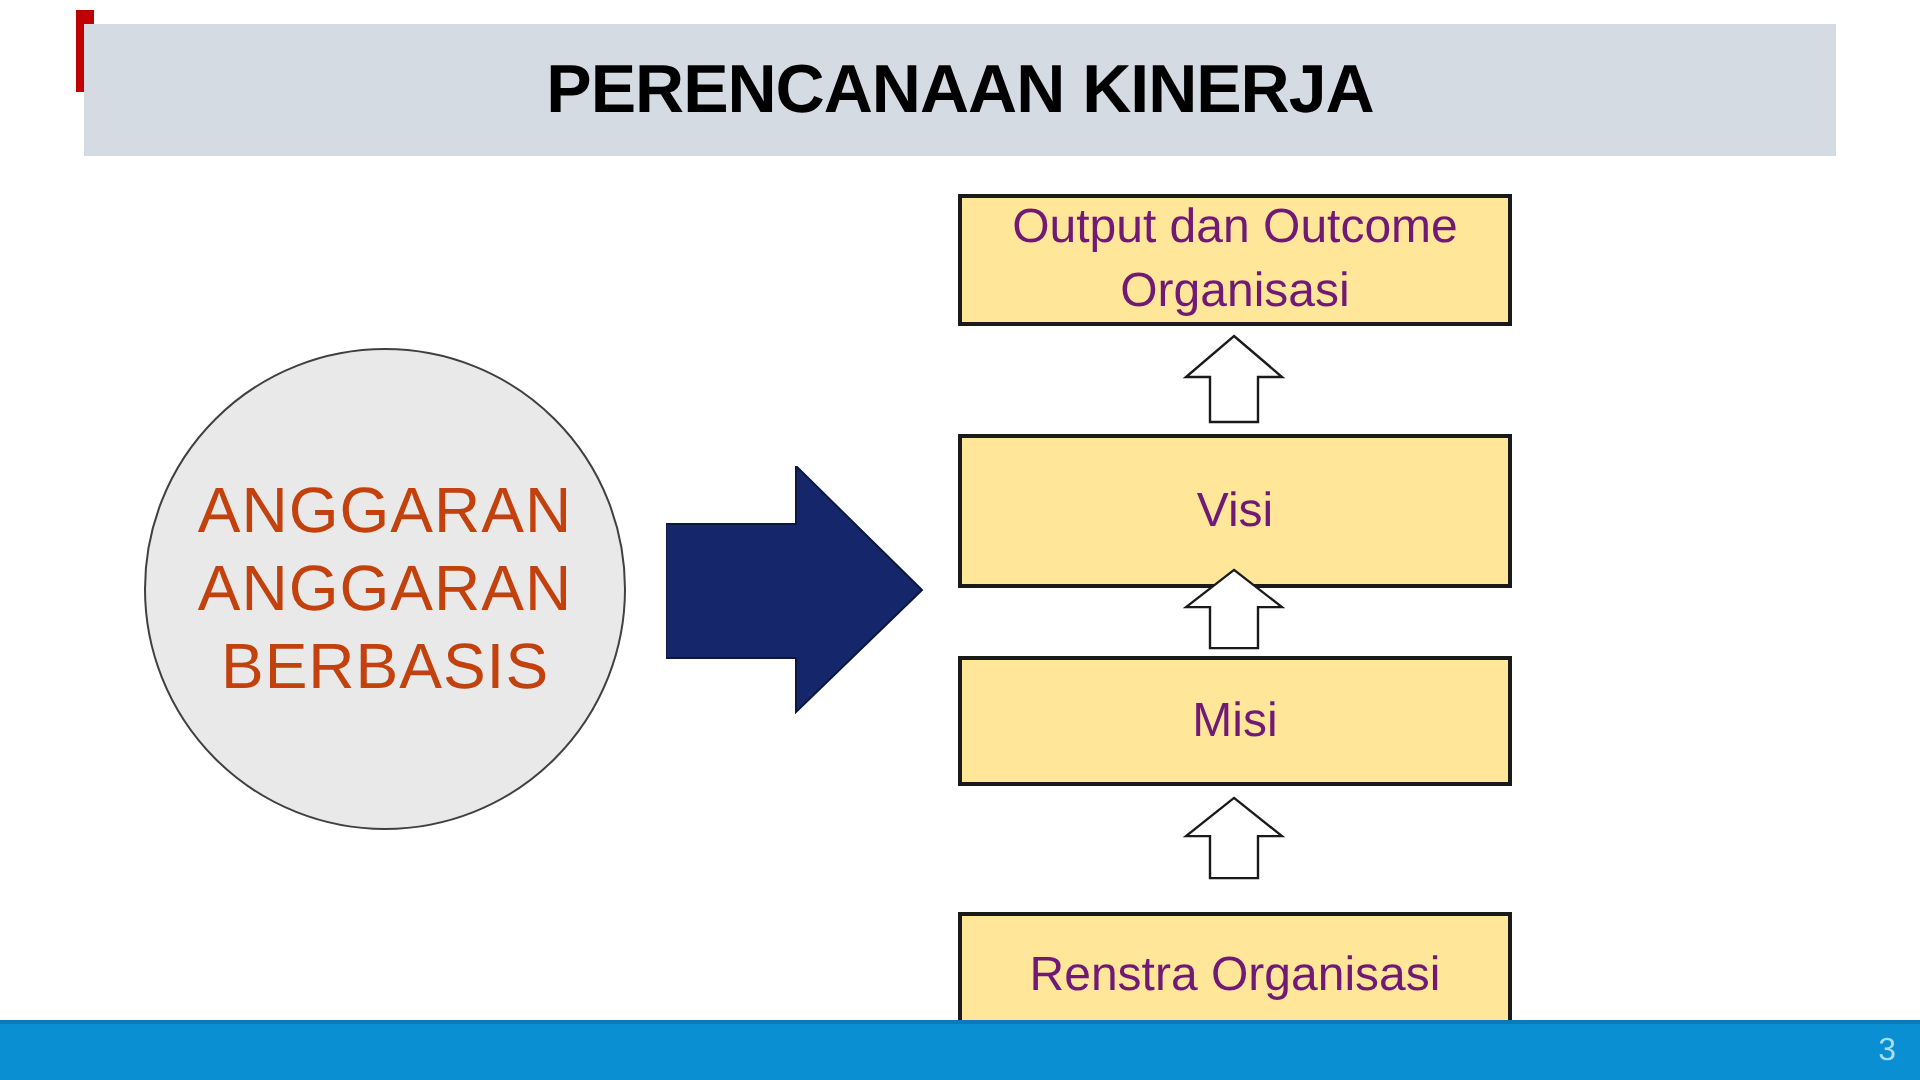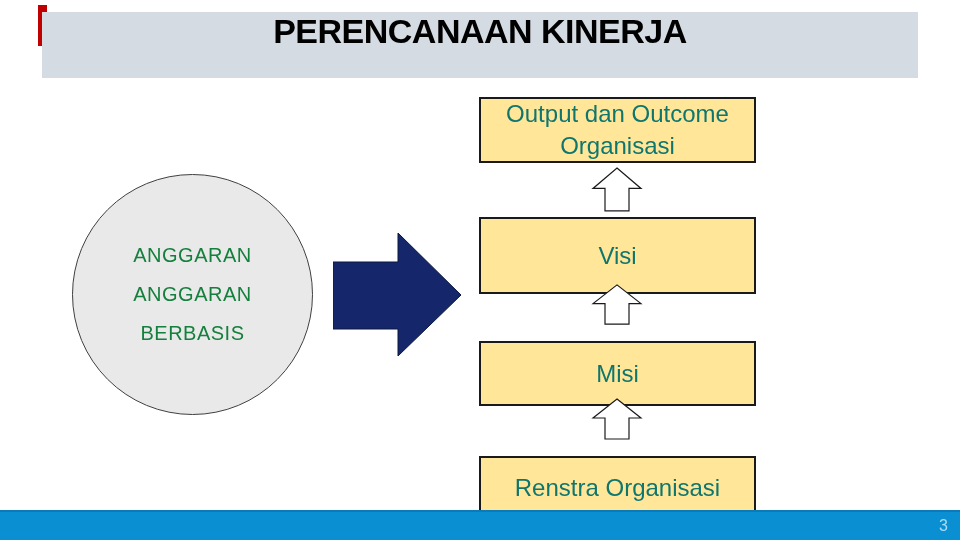--- a/index.html
+++ b/index.html
@@ -29,64 +29,64 @@
   }
   .accent-red{
     position:absolute;
     left:38px;top:5px;width:9px;height:41px;
     background:var(--accent-red,#c00000);
   }
   .title-bar{
     position:absolute;
     left:42px;top:12px;width:876px;height:66px;
     background:var(--title-bar-bg,#d5dbe3);
-    display:flex;align-items:flex-start;justify-content:center;
+    display:flex;align-items:center;justify-content:center;
   }
   .title-bar .title{
     font-size:34px;
     font-weight:bold;
     letter-spacing:-0.5px;
     color:var(--title-text,#000);
     white-space:nowrap;
   }
   .circle{
     position:absolute;
     left:72px;top:174px;width:241px;height:241px;
     border-radius:50%;
     background:var(--circle-fill,#e9e9e9);
     border:1px solid var(--circle-border,#404040);
     display:flex;flex-direction:column;
     align-items:center;justify-content:center;
     text-align:center;
   }
   .circle .line{
-    font-size:20px;
+    font-size:32px;
     line-height:39px;
-    color:#15803d;
+    color:#c2410c;
     letter-spacing:0.5px;
   }
   .right-arrow{
     position:absolute;
     left:333px;top:233px;width:129px;height:124px;
   }
   .flow-box{
     position:absolute;
     left:479px;width:277px;
     background:var(--box-fill,#ffe699);
     border:2px solid var(--box-border,#1a1a1a);
     display:flex;align-items:center;justify-content:center;
     text-align:center;
     font-size:24px;
-    color:#0f766e;
+    color:#701a75;
     line-height:1.32;
     padding:2px 14px;
   }
   .box-output{top:97px;height:66px;}
   .box-visi{top:217px;height:77px;}
-  .box-misi{top:341px;height:65px;}
+  .box-misi{top:328px;height:65px;}
   .box-renstra{top:456px;height:64px;}
   .up-arrow{
     position:absolute;
     left:591px;width:52px;
   }
   .up-arrow-1{top:167px;height:45px;}
   .up-arrow-2{top:284px;height:41px;}
   .up-arrow-3{top:398px;height:42px;}
   .up-arrow svg,.right-arrow svg{display:block;width:100%;height:100%;}
   .footer-bar{

